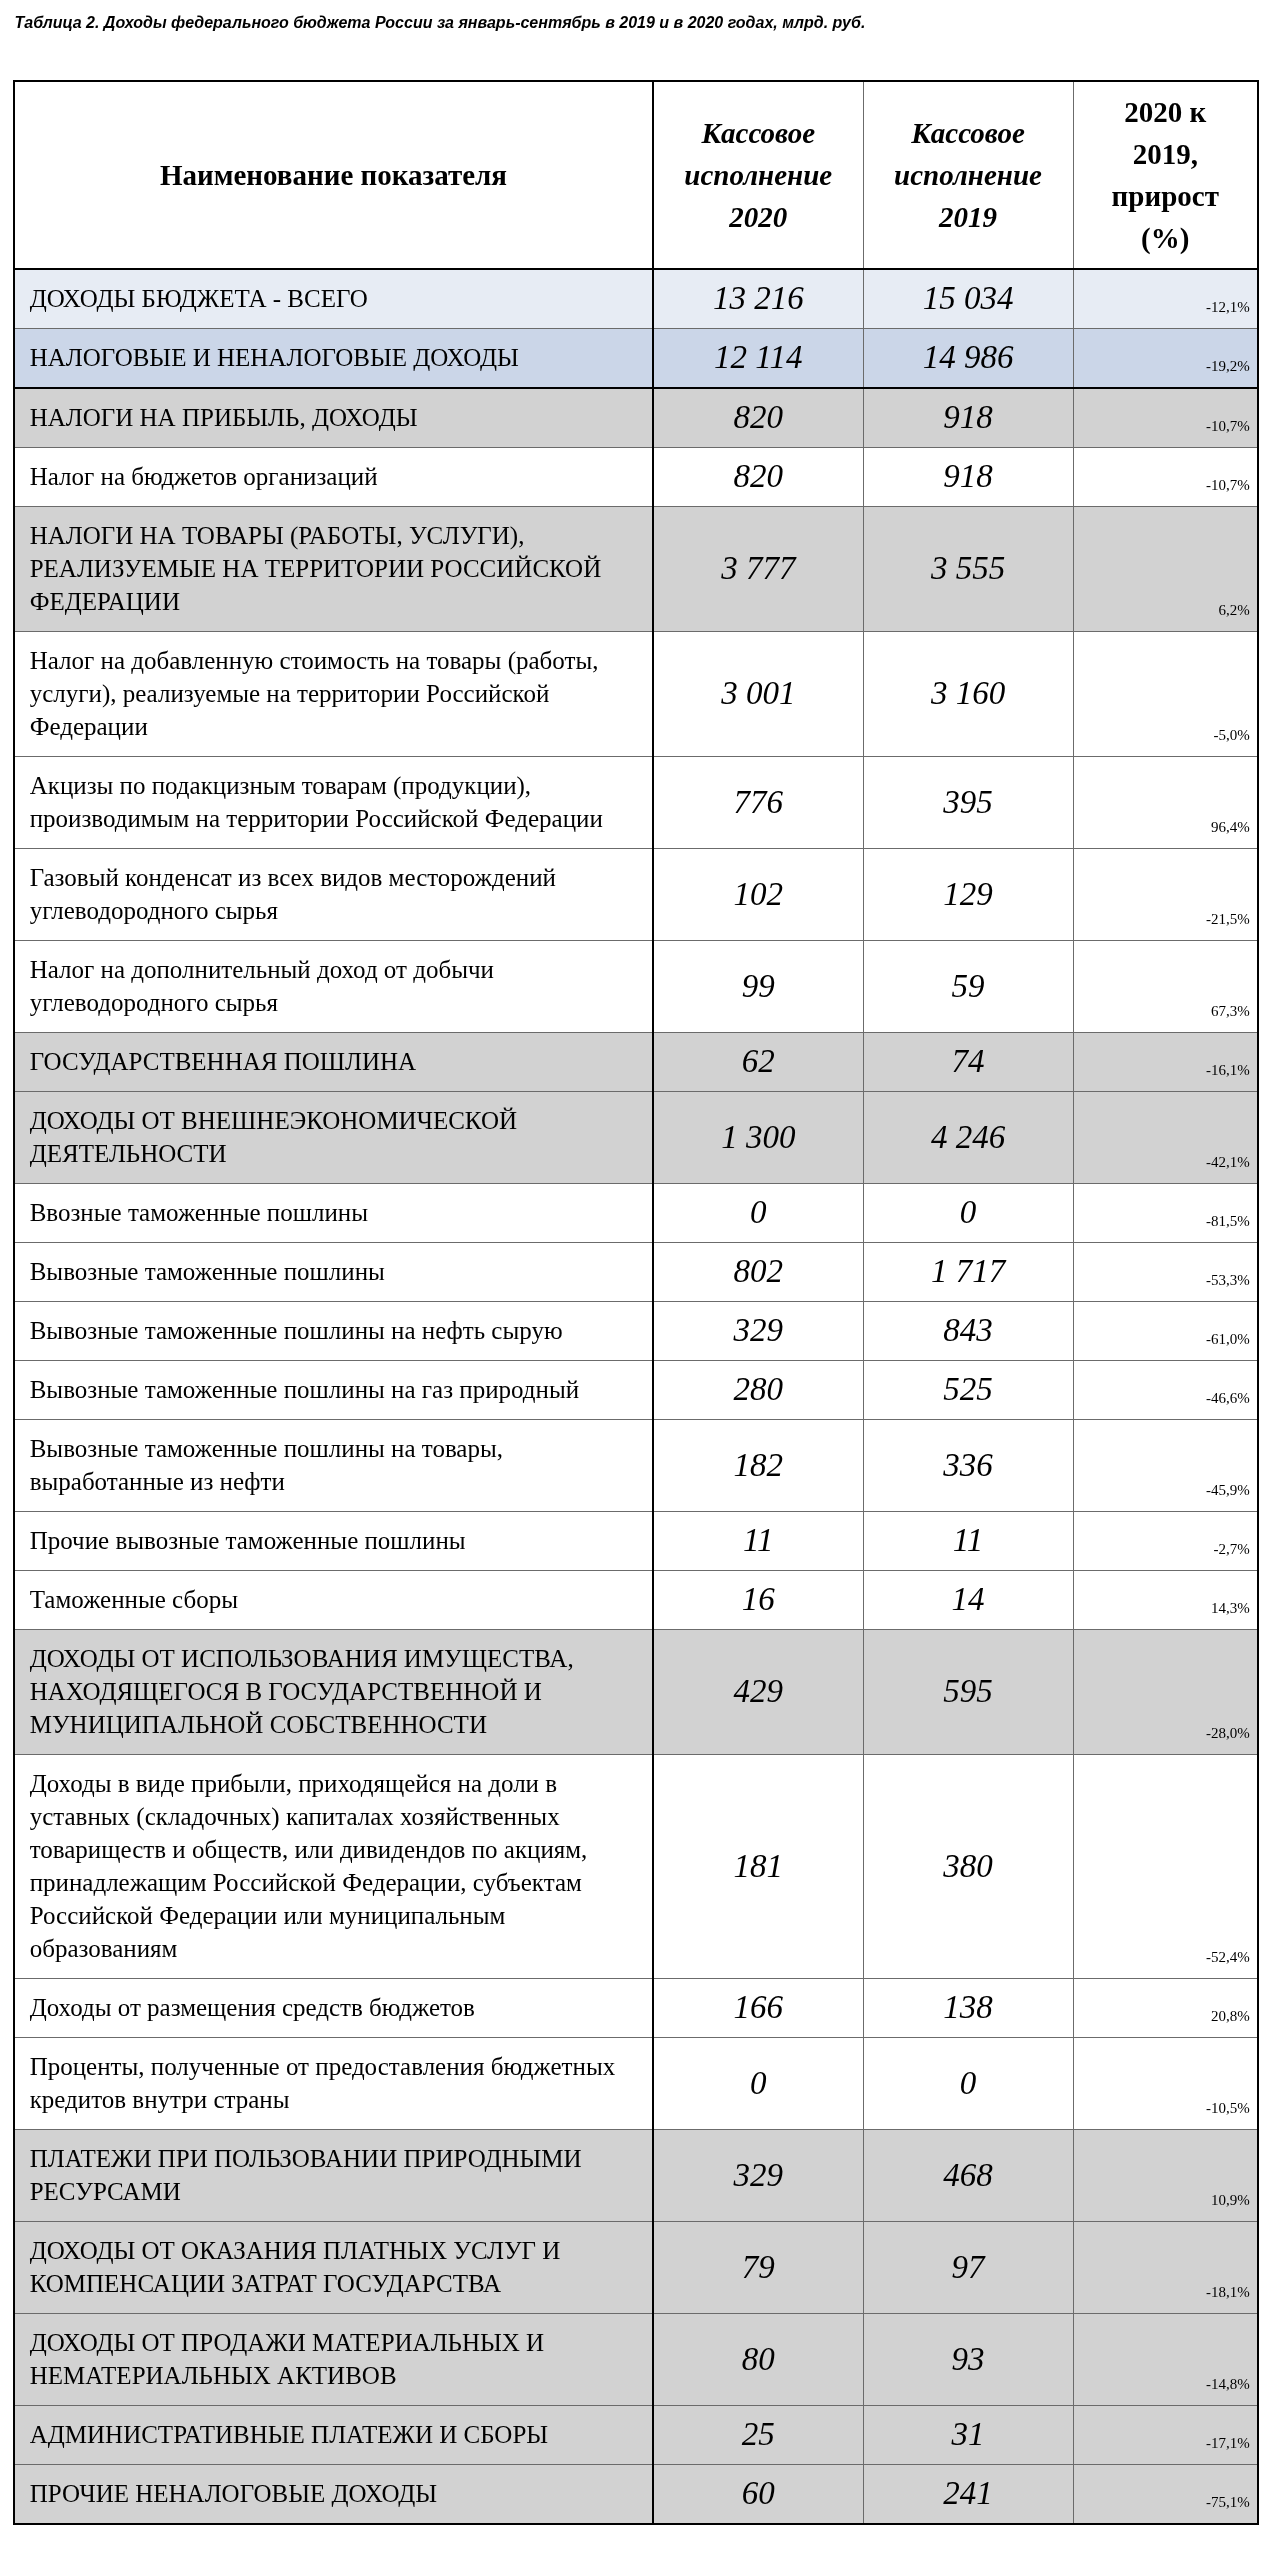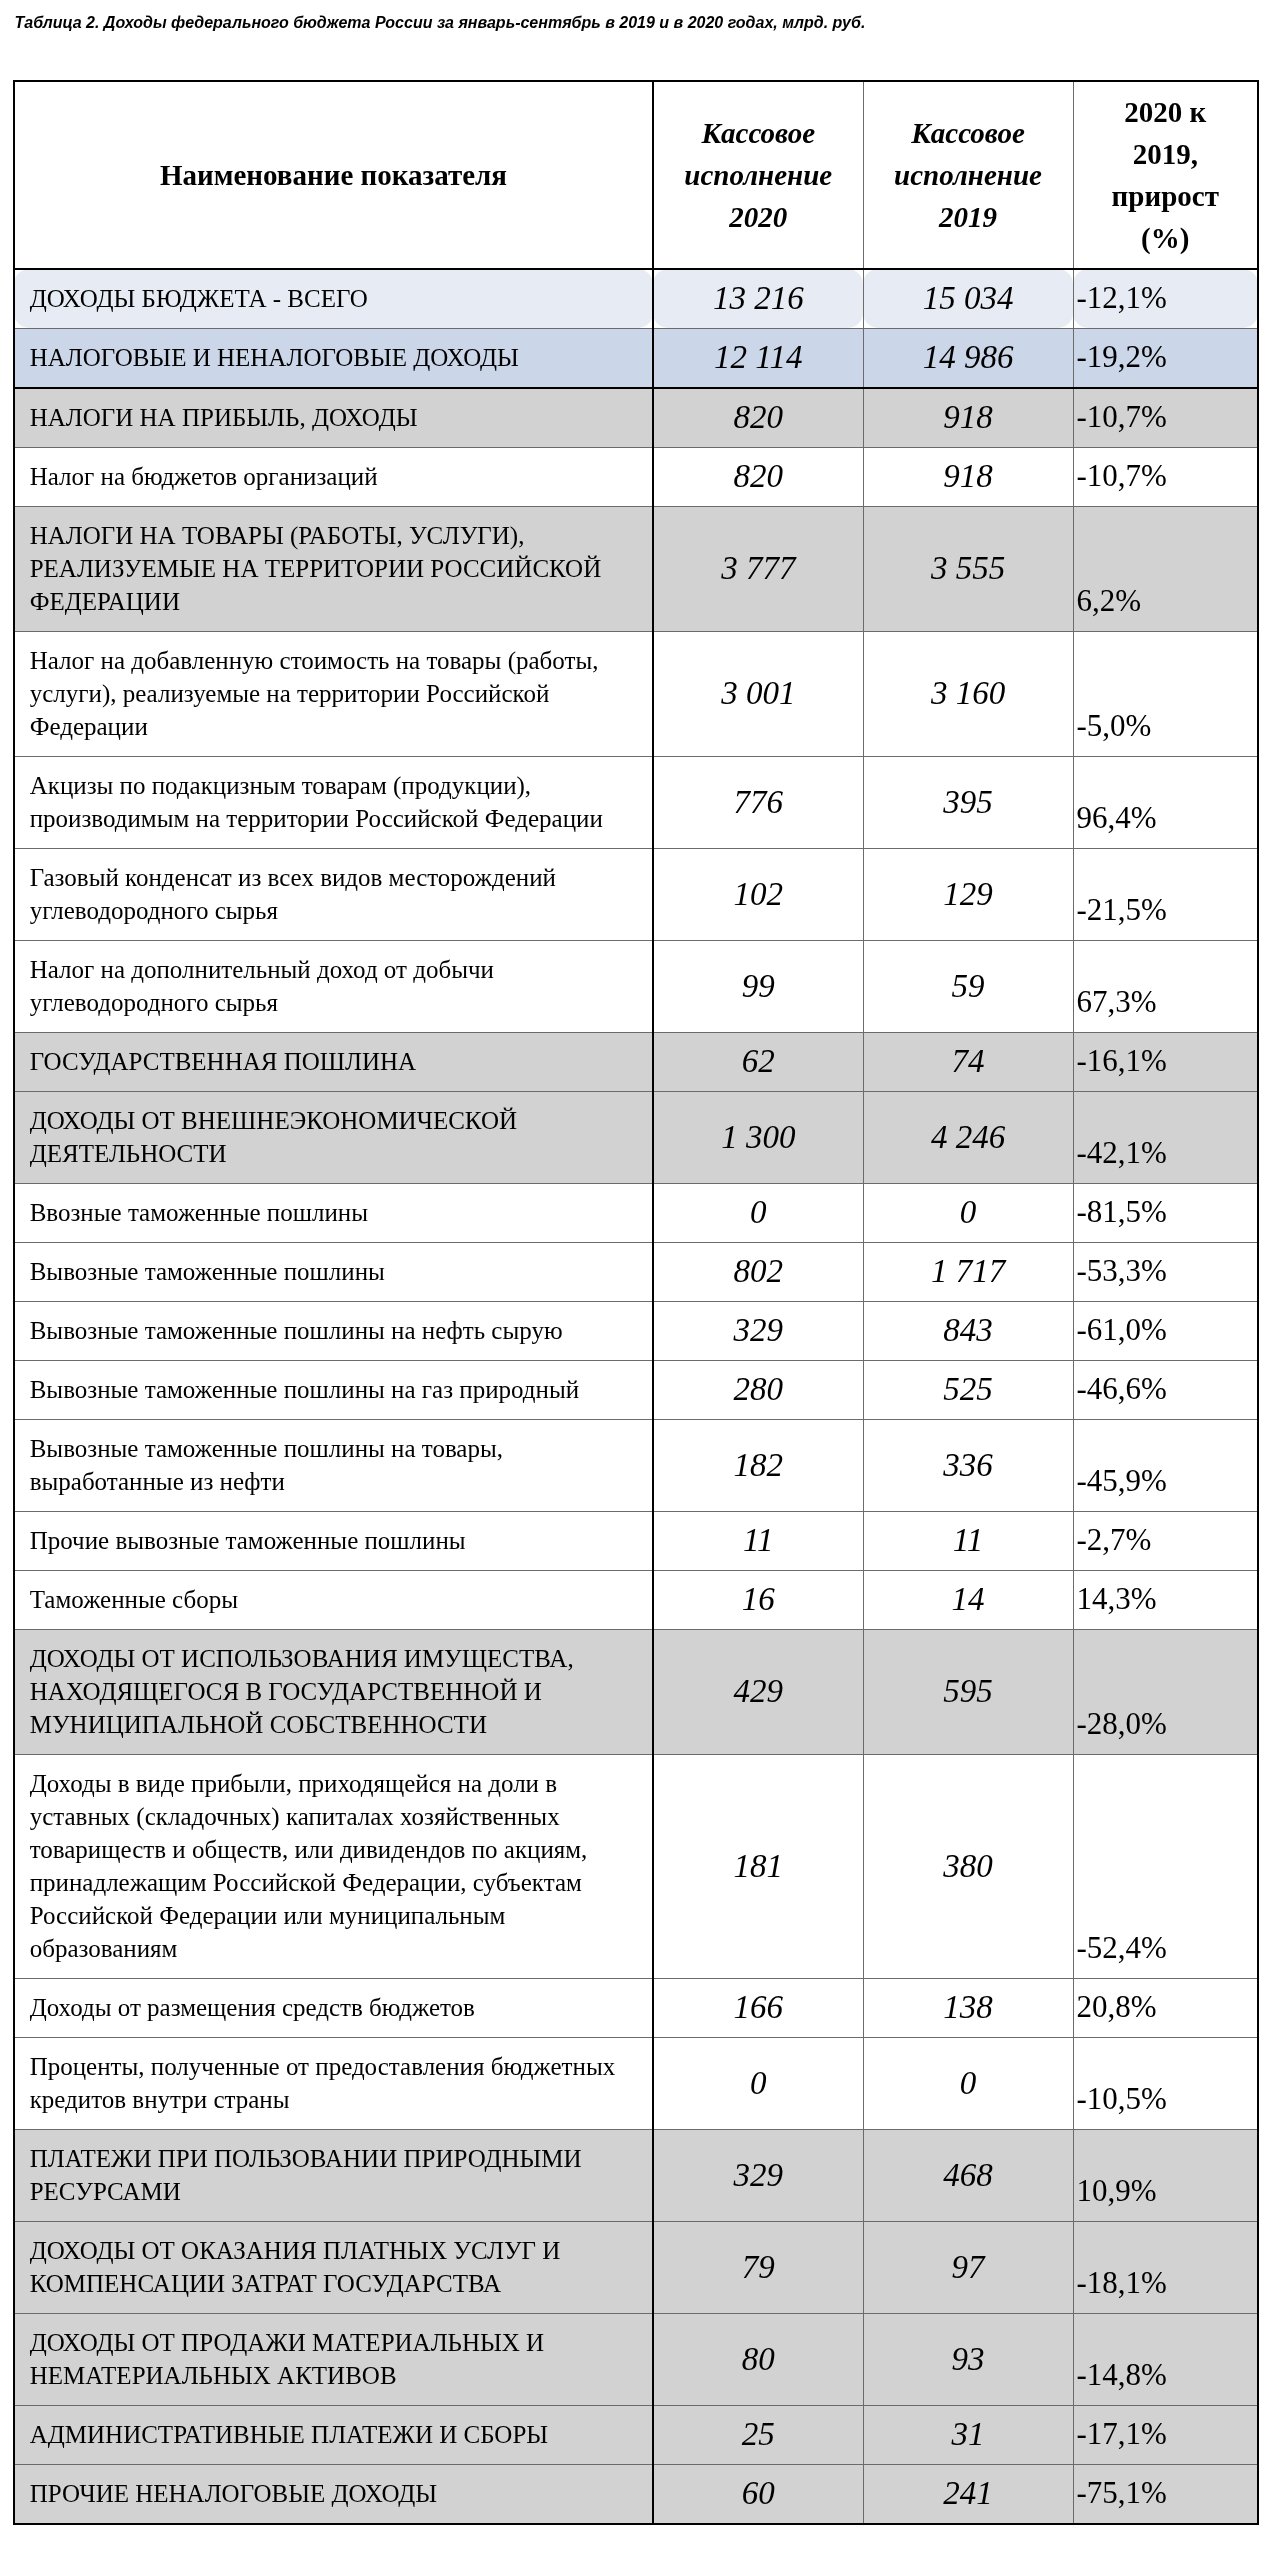--- a/index.html
+++ b/index.html
@@ -63,26 +63,27 @@
     vertical-align: middle;
     padding: 12.5px 10.3px 12.5px 14.7px;
   }
   td.c-num {
     font-size: 33px;
     text-align: center;
     vertical-align: middle;
     padding: 4.4px 4.4px;
   }
   td.c-pct {
-    font-size: 31px;
+    font-size: 15px;
+    text-align: right;
     vertical-align: bottom;
     padding: 4.4px 7.3px 11.7px 2.9px;
   }
 
-  tr.bg-total    td { background: var(--bg-total, #e7ecf4); border-radius: 15px; }
+  tr.bg-total    td { background: var(--bg-total, #e7ecf4); }
   tr.bg-taxnontax td { background: var(--bg-taxnontax, #cbd6e8); }
   tr.bg-section  td { background: var(--bg-section, #d2d2d2); }
   tr.bg-item     td { background: var(--bg-item, #ffffff); }
 </style>
 </head>
 <body>
 
 <div class="page">
   <div class="caption">Таблица 2. Доходы федерального бюджета России за январь-сентябрь в 2019 и в 2020 годах, млрд. руб.</div>
 

